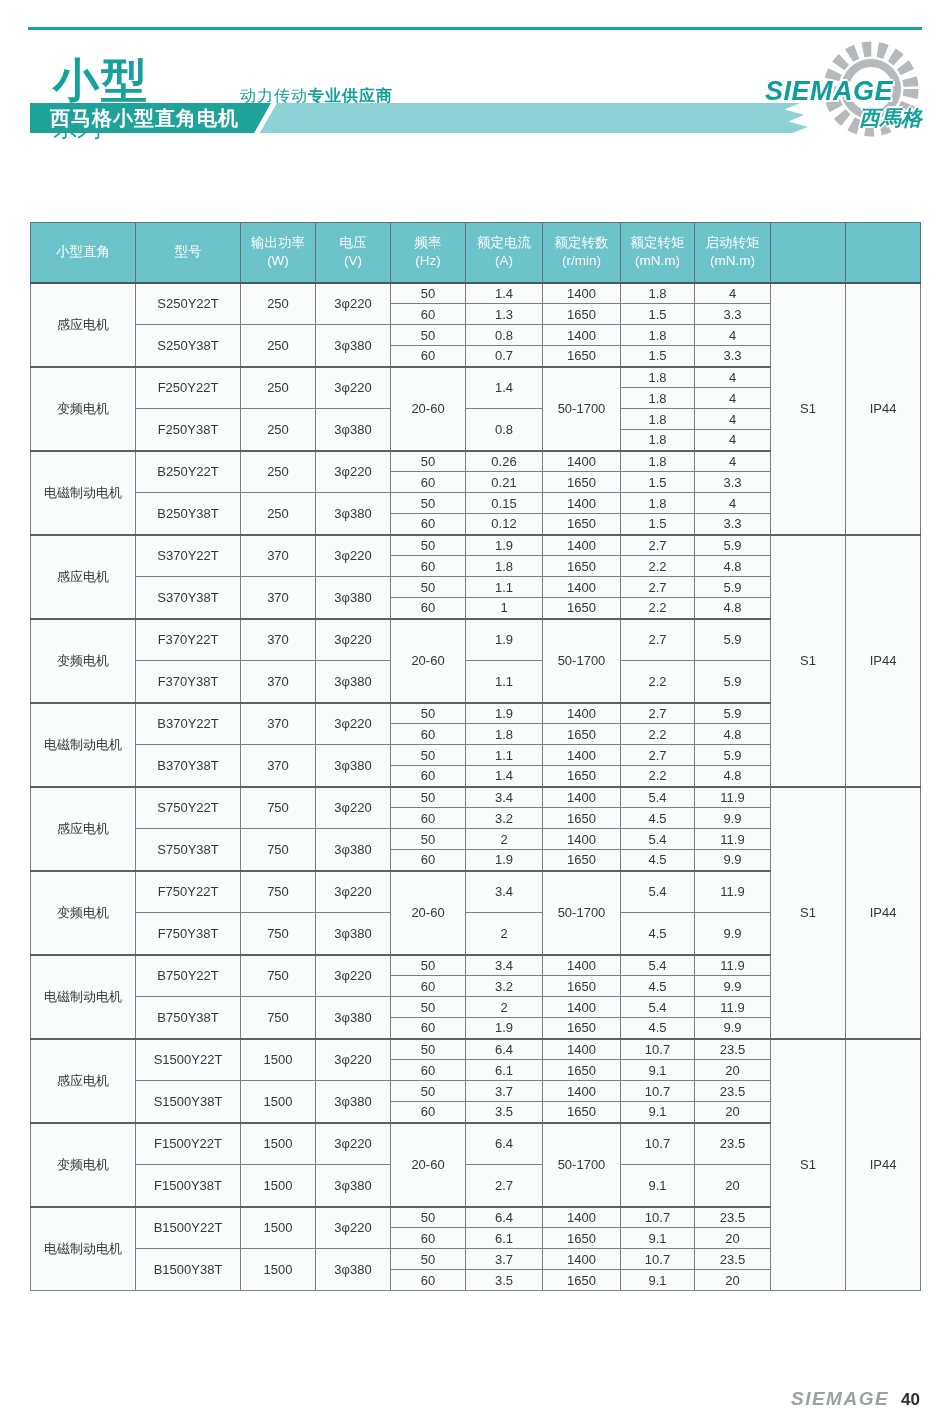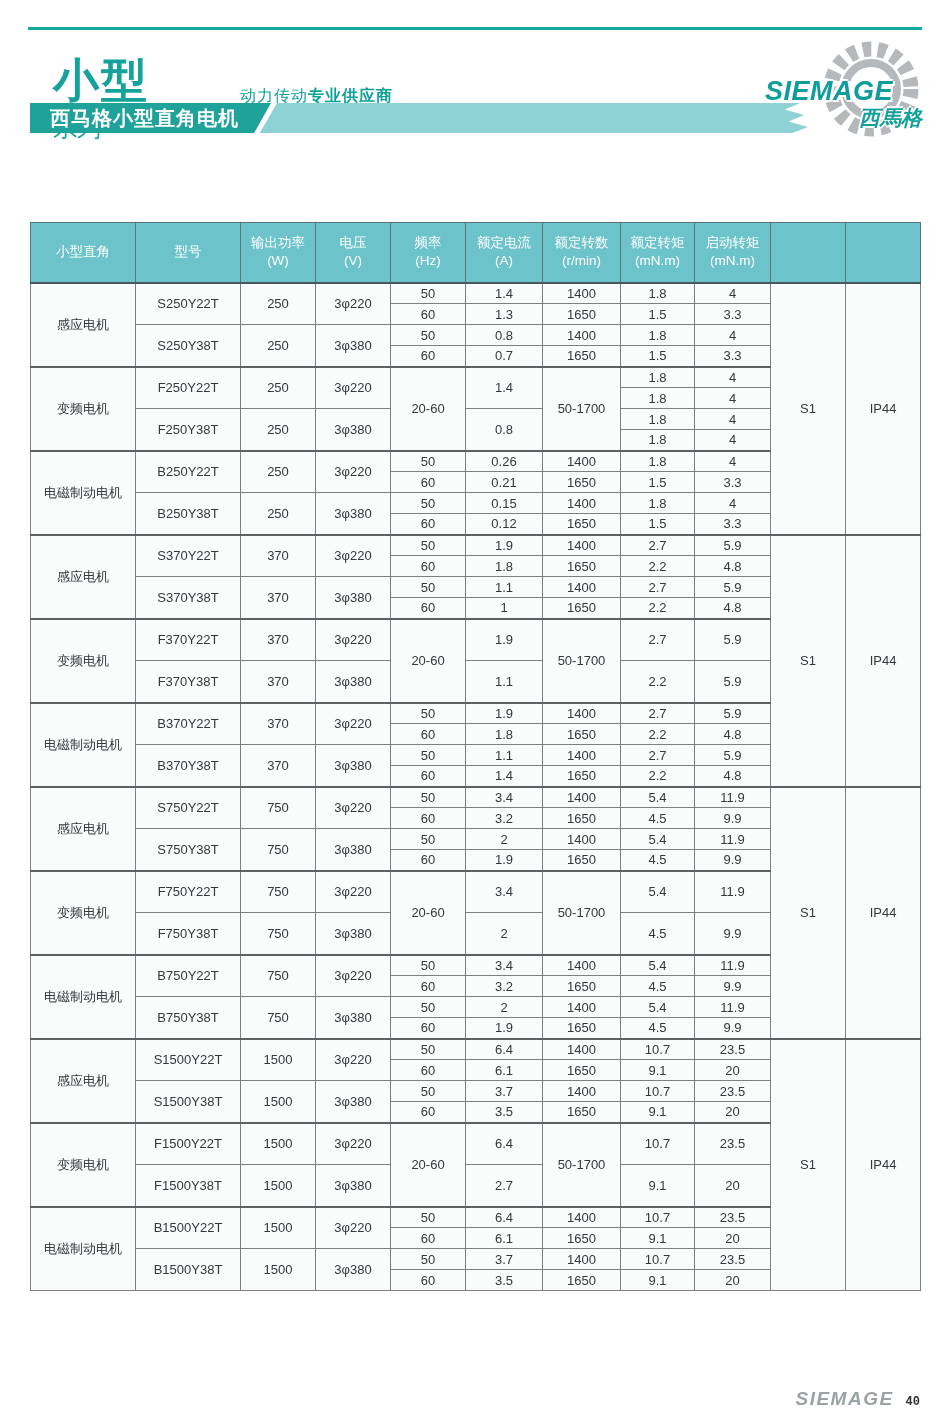--- a/index.html
+++ b/index.html
@@ -60,21 +60,21 @@
     padding:0 2px; overflow:hidden;
   }
   table.motor tr { height:21px; }
   table.motor tr.tall { height:42px; }
   table.motor tr.gstart td { border-top:2px solid #5c6164; }
   table.motor td.g { font-size:13px; }
 
   
   .footer { position:absolute; right:30px; top:1388px; display:flex; align-items:baseline; gap:12px; }
   .footer .f-brand { font-size:19px; font-weight:900; font-style:italic; color:#9ba1a4; letter-spacing:1.5px; }
-  .footer .f-page { font-size:12px; font-weight:bold; color:#2c3134;font-family:Liberation Mono, monospace; }
+  .footer .f-page { font-size:17px; font-weight:bold; color:#2c3134; }
 </style>
 </head>
 <body>
 
 <div class="page">
 
   <div class="top-rule"></div>
 
   <div class="series">
     <span class="big">小型</span>

